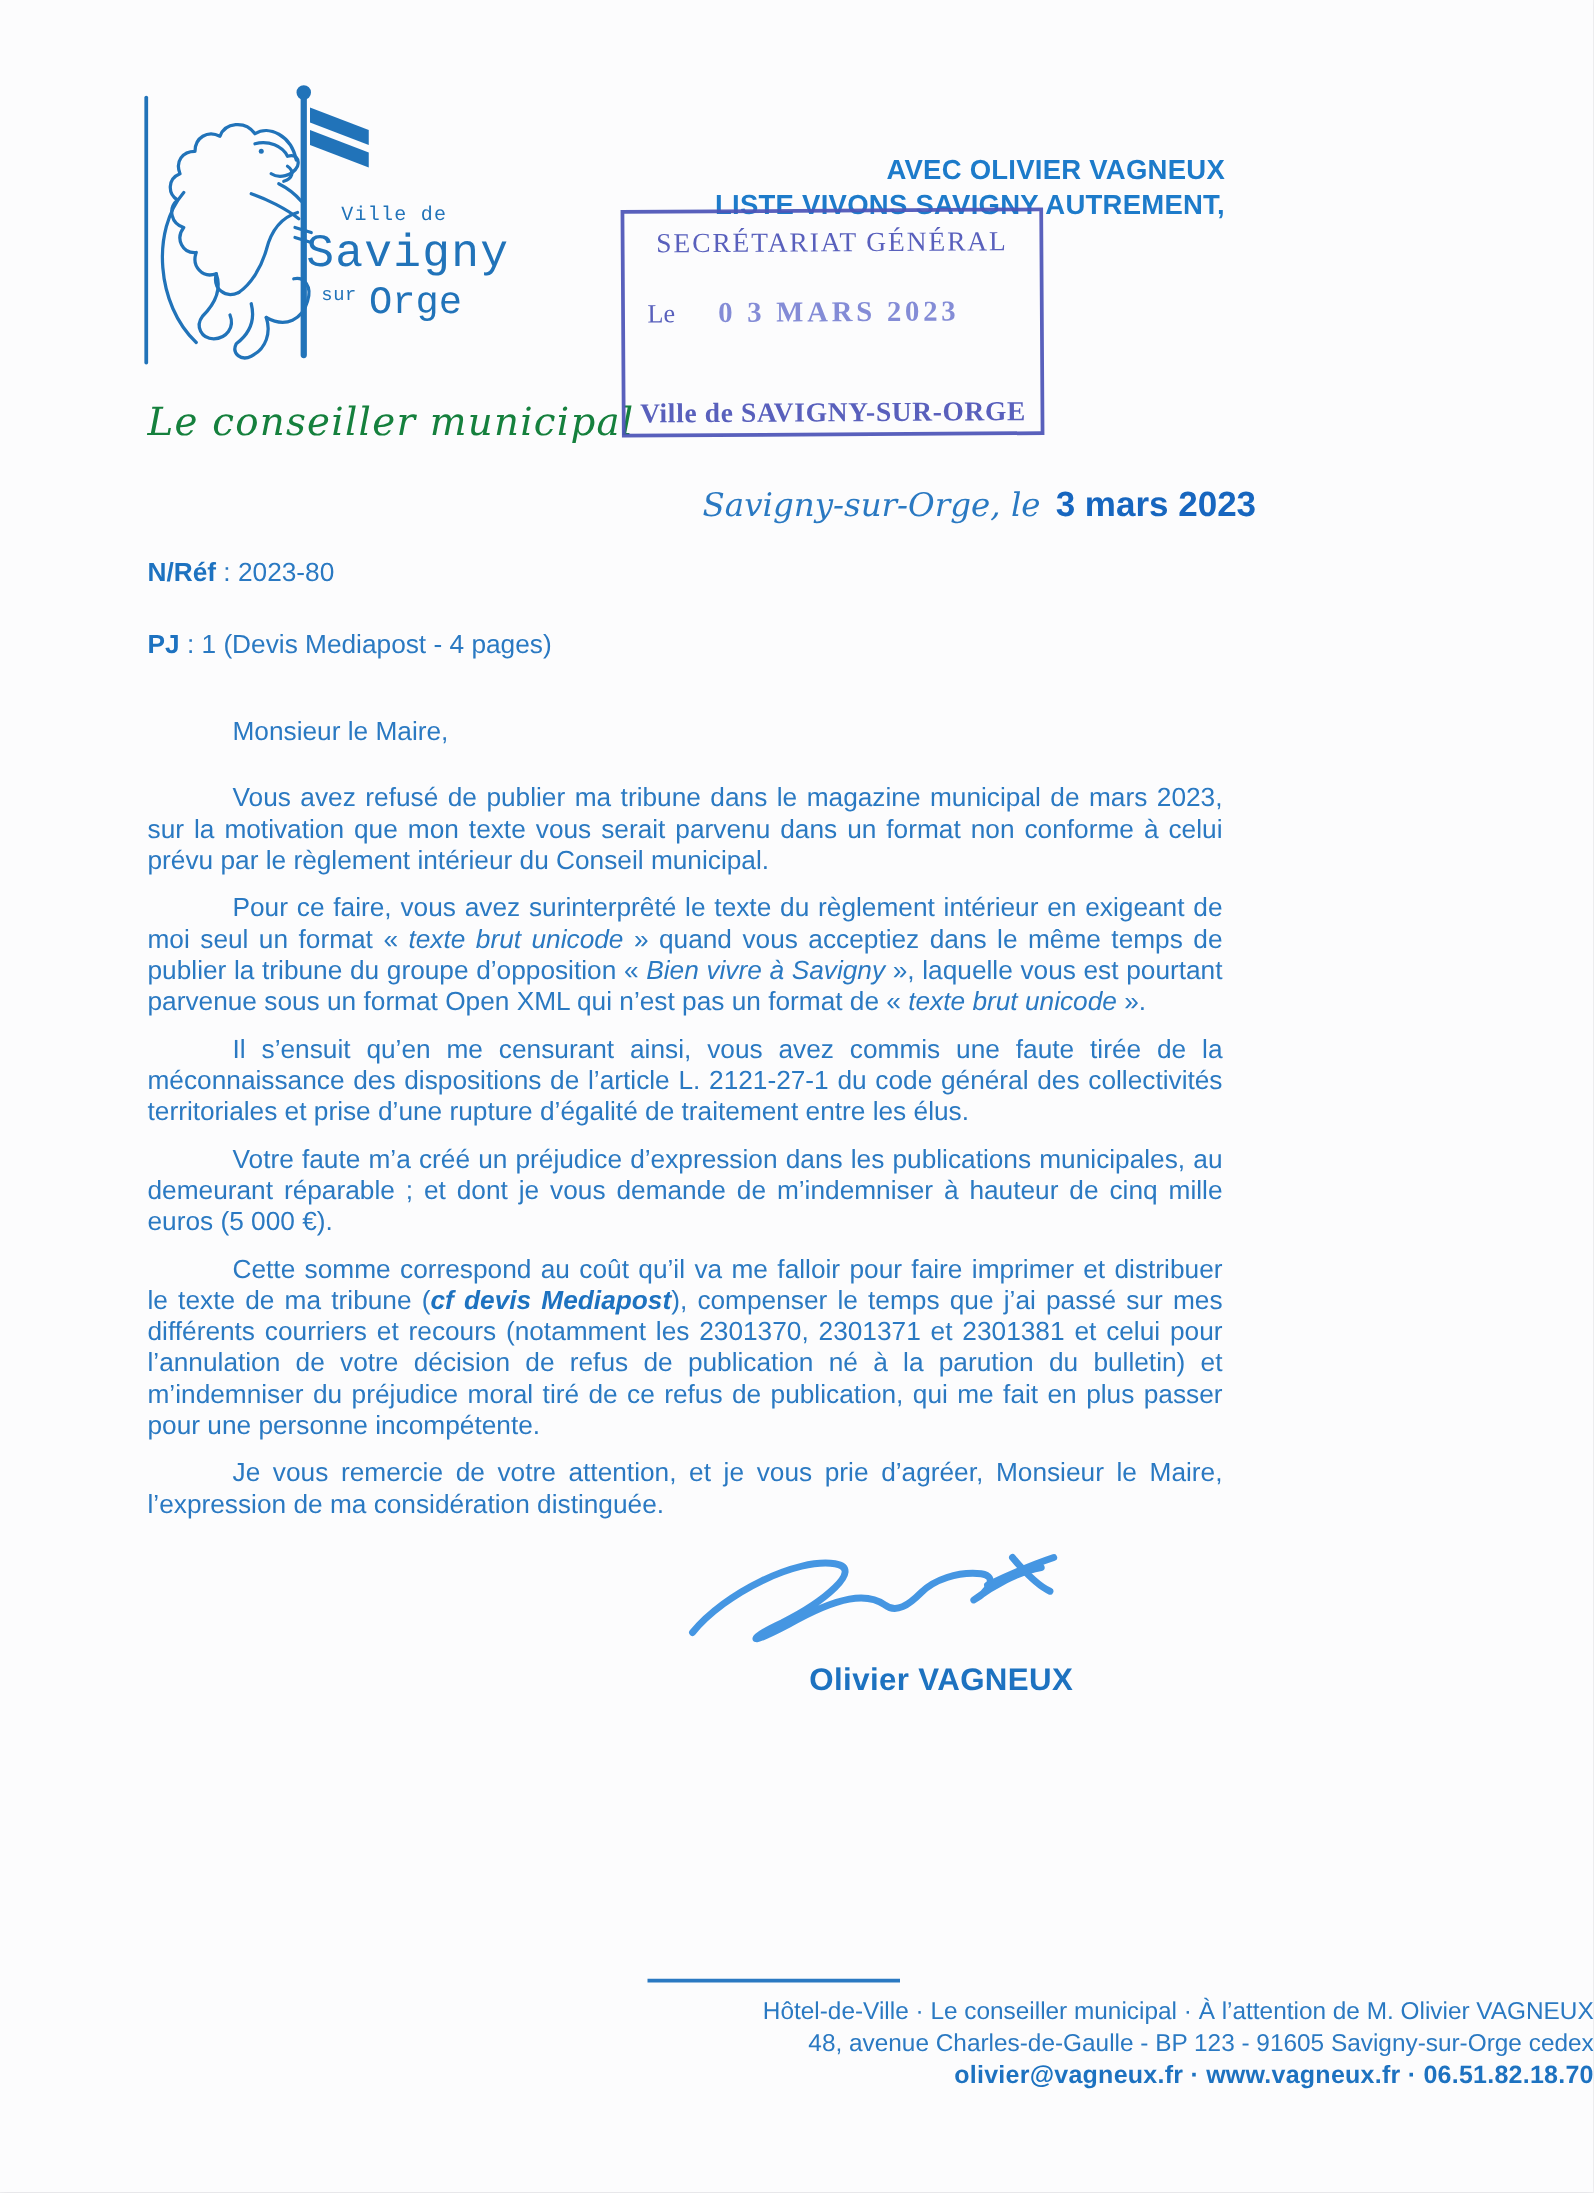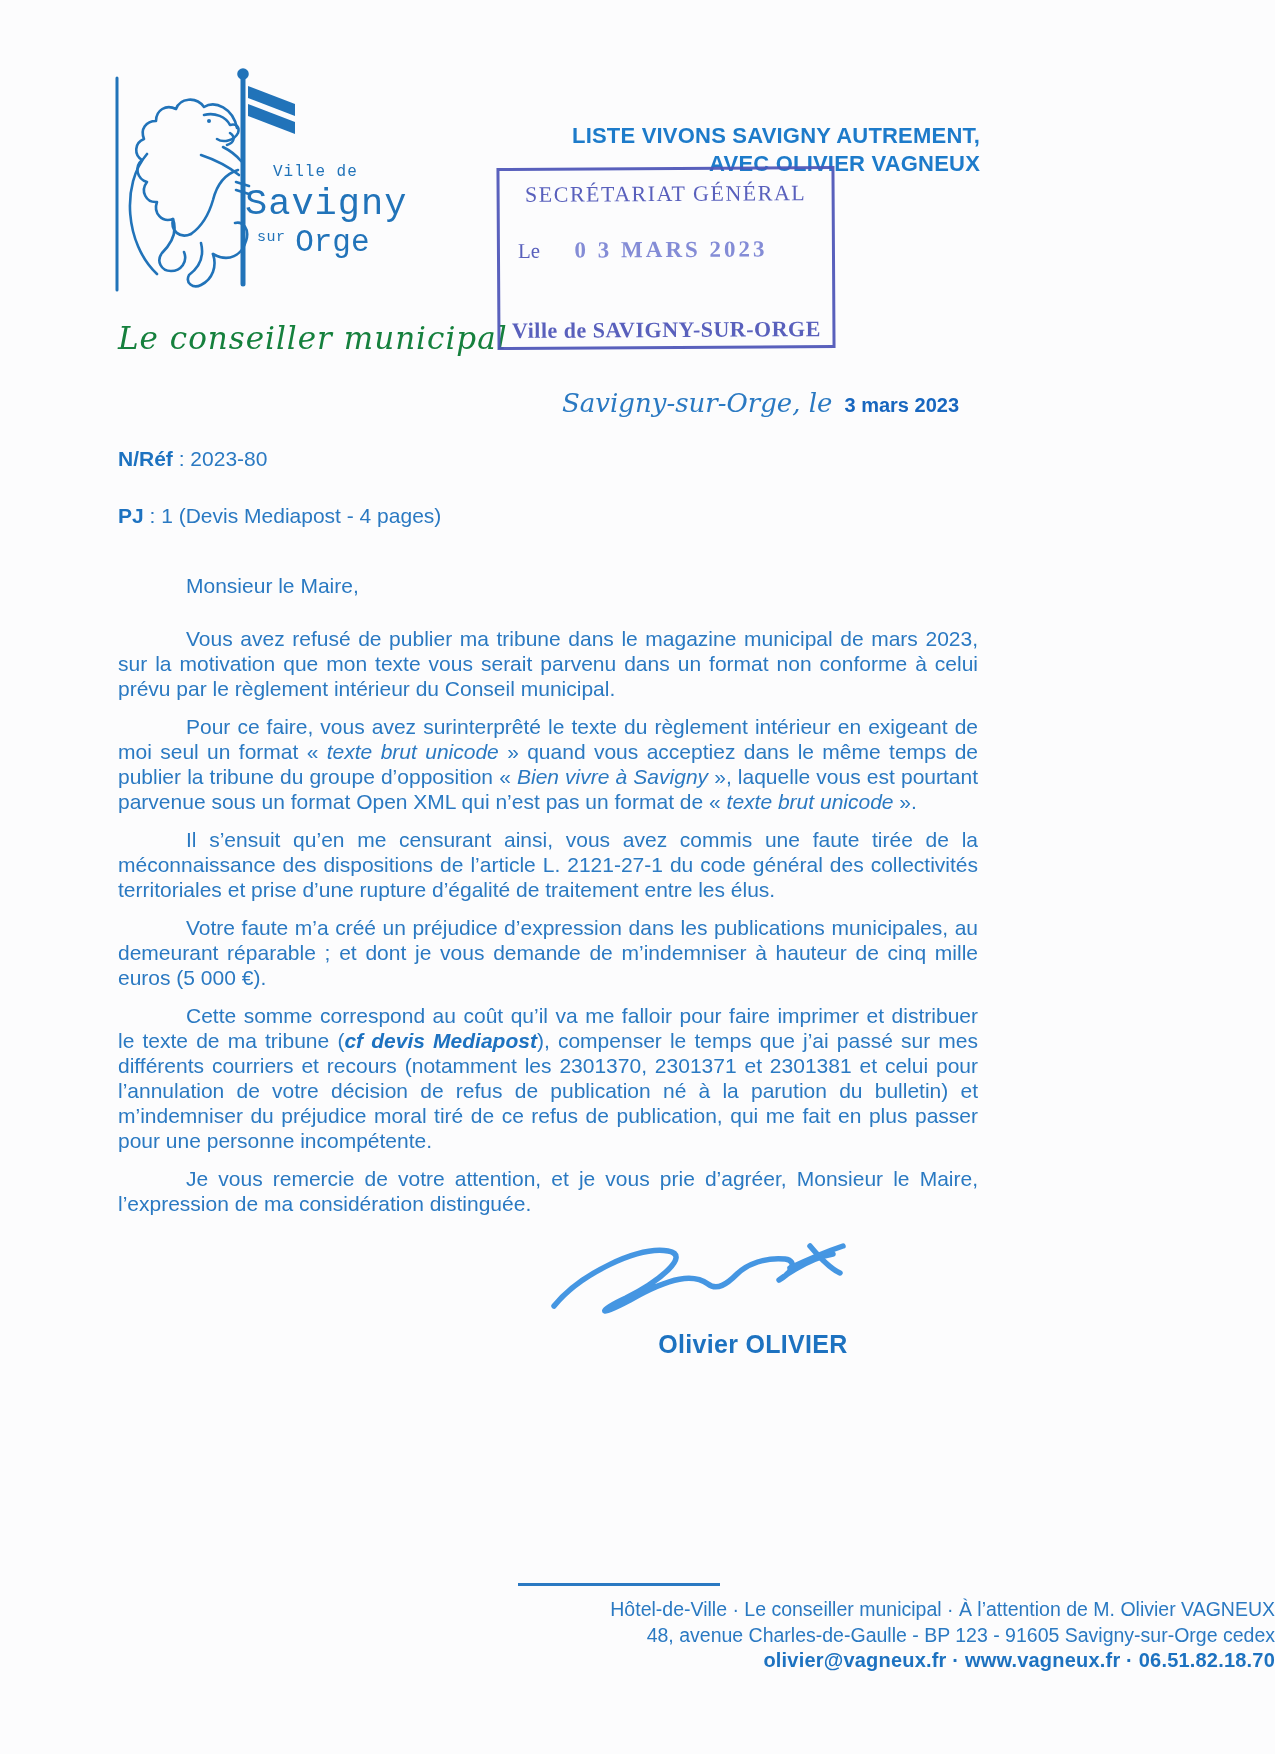--- a/index.html
+++ b/index.html
@@ -45,21 +45,21 @@
     position:absolute; left:0; right:0; bottom:3px; text-align:center;
     font-weight:bold; font-size:22px; letter-spacing:.5px;
   }
   
   .sender-title{
     position:absolute; left:118px; top:320px;
     font-family:"DejaVu Serif", serif; font-style:italic; font-size:31px; color:#15803d; letter-spacing:1px;
   }
   .dateline{position:absolute; left:562px; top:388px; white-space:nowrap;}
   .dateline .place{font-family:"DejaVu Serif", serif; font-style:italic; font-size:26px; color:var(--body);}
-  .dateline .date{font-weight:bold; font-size:20px; color:var(--date); margin-left:12px;}
+  .dateline .date{font-weight:bold; font-size:28px; color:var(--date); margin-left:12px;}
   
   .column{position:absolute; left:118px; top:447px; width:860px; font-size:21px;}
   .meta-line{margin:0;}
   .meta-ref{margin-bottom:33px;}
   .meta-objet{margin-bottom:34px;}
   .meta-pj{margin-bottom:46px;}
   .label{font-weight:bold; color:var(--strong);}
   .salutation{margin:0 0 28px 68px;}
   .body-p{
     margin:0 0 13px 0; text-align:justify; text-indent:68px; line-height:25px;
@@ -115,22 +115,22 @@
       <path d="M108 192 C124 201 137 193 141 179 C145 167 138 159 130 161"></path>
     </svg>
     <div class="logo-text">
       <div class="lt-small">Ville de</div>
       <div class="lt-big">Savigny</div>
       <div class="lt-sub"><span class="lt-sur">sur</span> <span class="lt-orge">Orge</span></div>
     </div>
   </div>
 
   <div class="list-header">
+    <div>AVEC OLIVIER VAGNEUX</div>
     <div>LISTE VIVONS SAVIGNY AUTREMENT,</div>
-    <div>AVEC OLIVIER VAGNEUX</div>
   </div>
 
   <div class="stamp">
     <div class="stamp-title">SECRÉTARIAT GÉNÉRAL</div>
     <div class="stamp-row">
       <span class="stamp-le">Le</span>
       <span class="stamp-date">0 3 MARS 2023</span>
     </div>
     <div class="stamp-city">Ville de SAVIGNY-SUR-ORGE</div>
   </div>
@@ -156,21 +156,21 @@
         <p class="body-p"><span>Je vous remercie de votre attention, et je vous prie d’agréer, Monsieur le Maire, l’expression de ma considération distinguée.</span></p>
       </div>
 
     <div class="signature-wrap">
       <svg width="330" height="92" viewBox="0 0 330 92" fill="none" stroke="#4596e2" stroke-width="5.5" stroke-linecap="round" stroke-linejoin="round">
         <path d="M16 76 C42 44 100 16 130 21 C154 25 120 52 88 68 C62 80 56 89 92 70 C134 46 156 44 170 54 C179 61 189 54 199 44 C209 34 228 27 247 29 C261 31 252 44 241 50 C256 39 277 27 295 24"></path>
         <path d="M272 16 C282 28 293 39 302 43"></path>
         <path d="M252 38 C271 29 290 21 305 16"></path>
       </svg>
     </div>
-    <div class="signer-name">Olivier OLIVIER</div>
+    <div class="signer-name">Olivier VAGNEUX</div>
   </div>
 
   <div class="footer-divider"></div>
   <div class="footer">
     <div>Hôtel-de-Ville · Le conseiller municipal · À l’attention de M. Olivier VAGNEUX</div>
     <div>48, avenue Charles-de-Gaulle - BP 123 - 91605 Savigny-sur-Orge cedex</div>
     <div class="footer-bold">olivier@vagneux.fr · www.vagneux.fr · 06.51.82.18.70</div>
   </div>
 
 </div>

